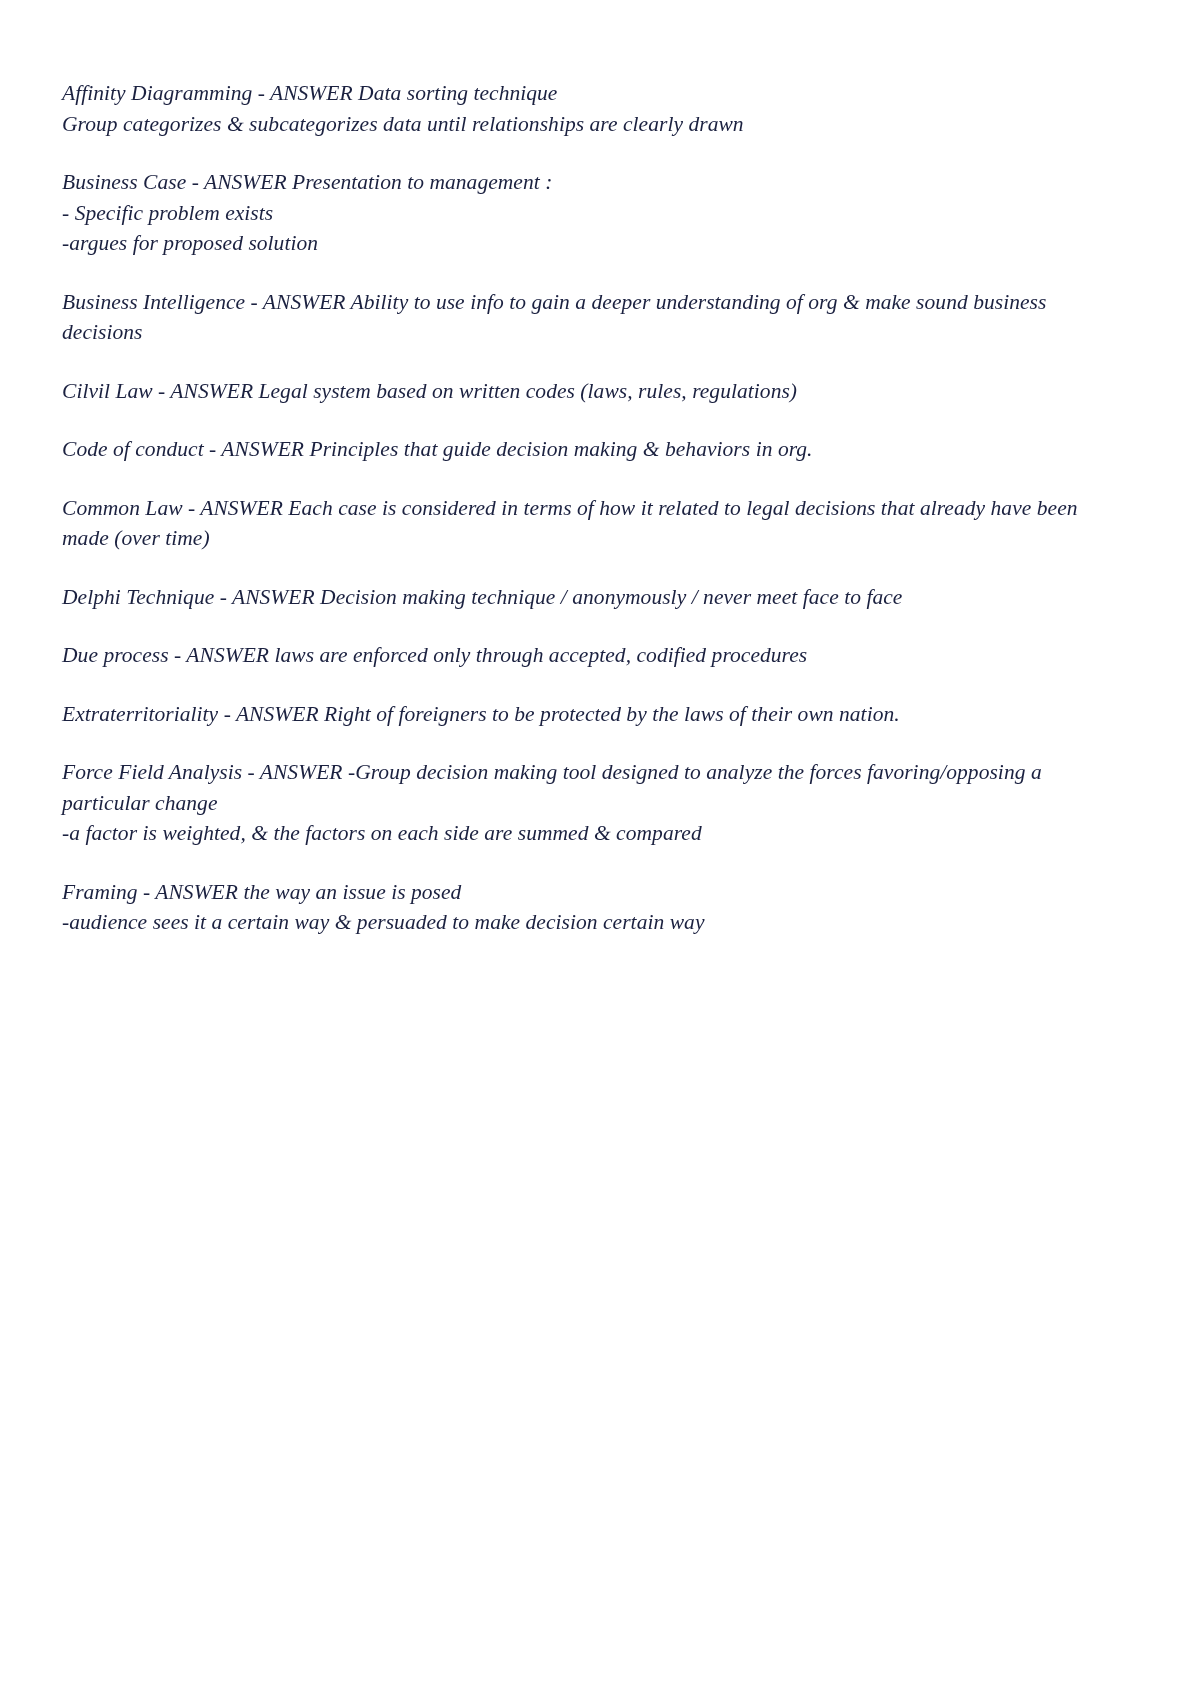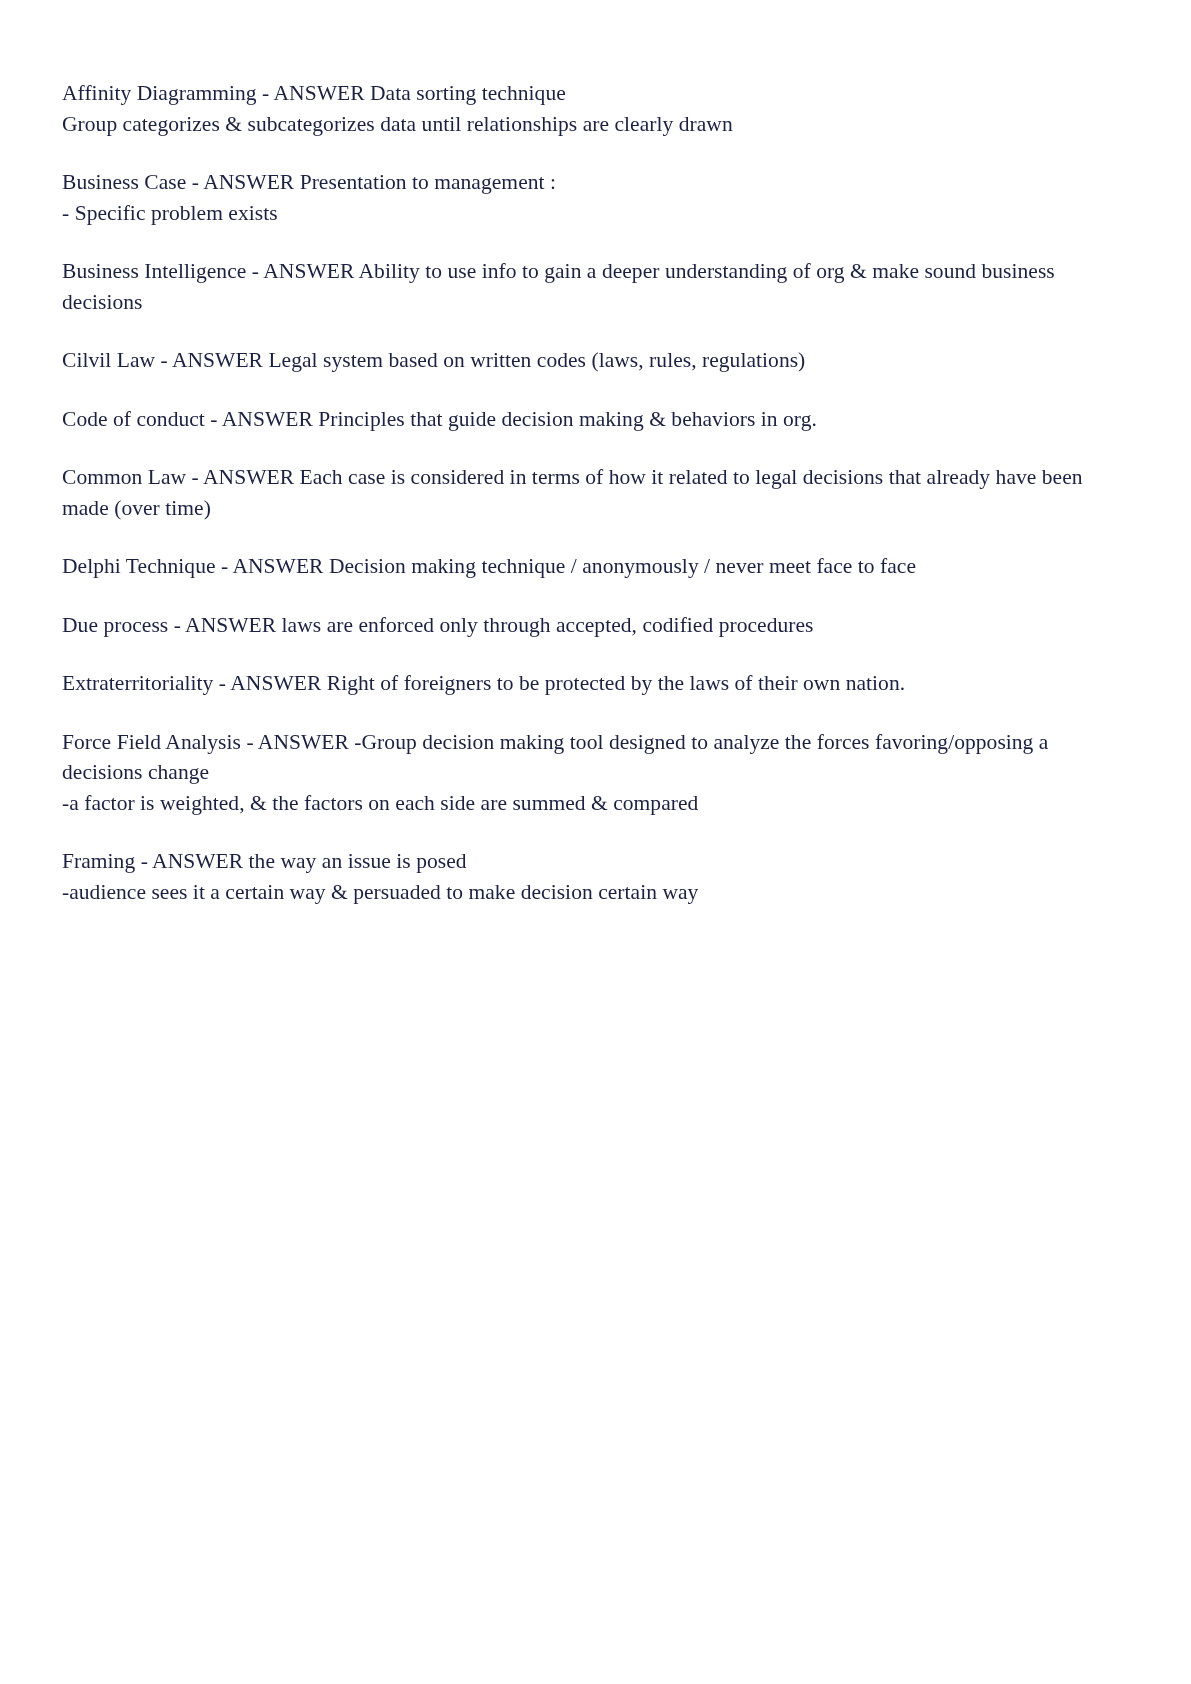--- a/index.html
+++ b/index.html
@@ -28,39 +28,41 @@
   }
   .entry {
     margin: 0 0 0 0;
   }
   .entry + .entry {
     margin-top: 28px;
   }
   .line {
     margin: 0;
     padding: 0;
+    font-style: italic;
   }
   .line + .line {
   }
 </style>
 </head>
 <body>
 
 <div class="page">
   <div class="doc-body">
 
     <div class="entry">
       <p class="line">Affinity Diagramming - ANSWER Data sorting technique</p>
       <p class="line">Group categorizes &amp; subcategorizes data until relationships are clearly drawn</p>
     </div>
 
 
     <div class="entry">
       <p class="line">Business Case - ANSWER Presentation to management :</p>
       <p class="line">- Specific problem exists</p>
+      <p class="line">-argues for proposed solution</p>
     </div>
 
     <div class="entry">
       <p class="line">Business Intelligence - ANSWER Ability to use info to gain a deeper understanding of org &amp; make sound business decisions</p>
     </div>
 
     <div class="entry">
       <p class="line">Cilvil Law - ANSWER Legal system based on written codes (laws, rules, regulations)</p>
     </div>
 
@@ -78,21 +80,21 @@
 
     <div class="entry">
       <p class="line">Due process - ANSWER laws are enforced only through accepted, codified procedures</p>
     </div>
 
     <div class="entry">
       <p class="line">Extraterritoriality - ANSWER Right of foreigners to be protected by the laws of their own nation.</p>
     </div>
 
     <div class="entry">
-      <p class="line">Force Field Analysis - ANSWER -Group decision making tool designed to analyze the forces favoring/opposing a decisions change</p>
+      <p class="line">Force Field Analysis - ANSWER -Group decision making tool designed to analyze the forces favoring/opposing a particular change</p>
       <p class="line">-a factor is weighted, &amp; the factors on each side are summed &amp; compared</p>
     </div>
 
     <div class="entry">
       <p class="line">Framing - ANSWER the way an issue is posed</p>
       <p class="line">-audience sees it a certain way &amp; persuaded to make decision certain way</p>
     </div>
 
 
   </div>

